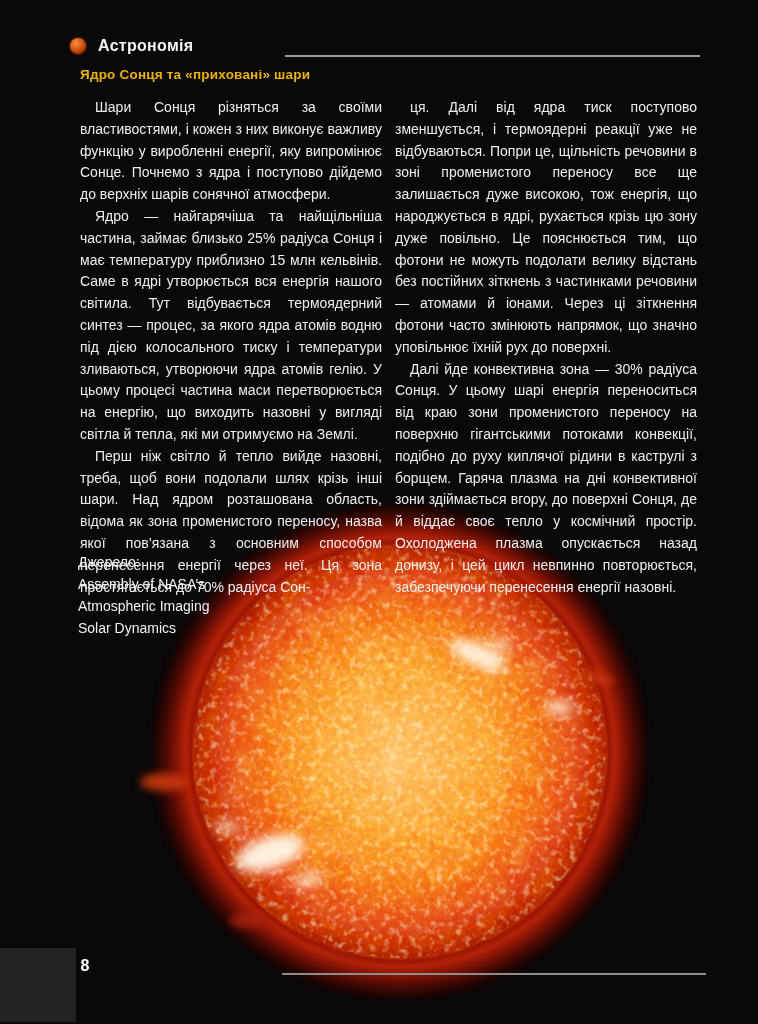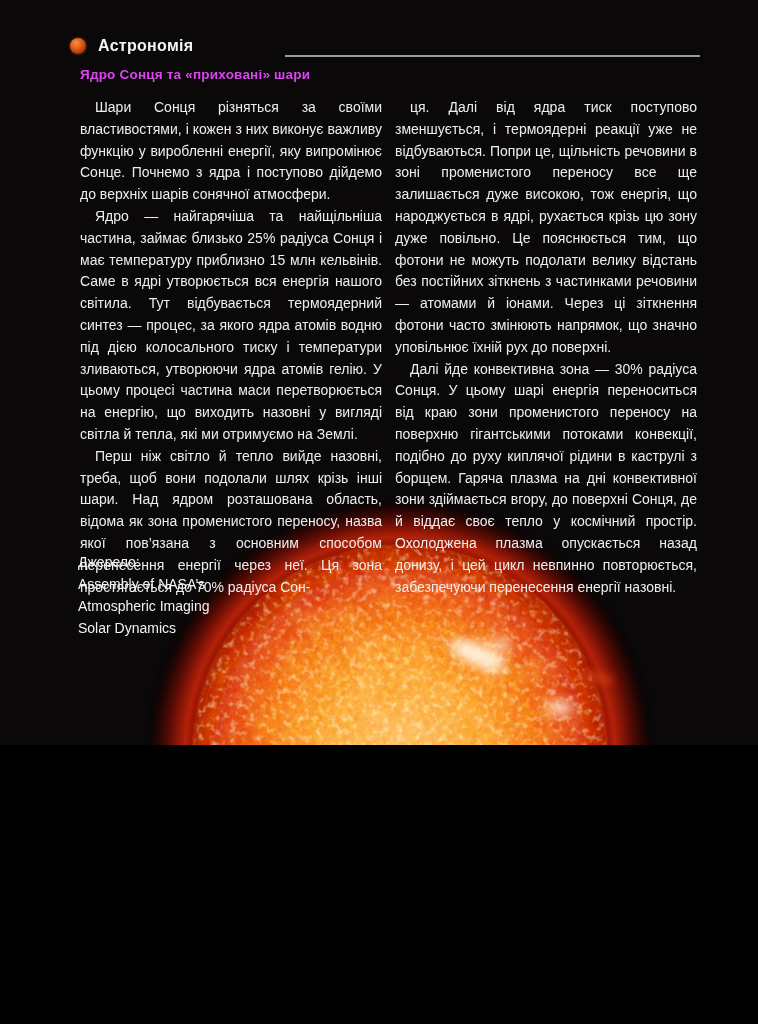--- a/index.html
+++ b/index.html
@@ -1,39 +1,39 @@
 <!DOCTYPE html>
 <html lang="uk"><head>
 <meta charset="utf-8">
 <style>
   html,body{margin:0;padding:0;background:#000;}
   .page{
     position:relative;
-    width:758px;height:745px;
+    width:758px;height:1024px;
     background:#0a0809;
     overflow:hidden;
     font-family:"Liberation Sans","DejaVu Sans",sans-serif;
     color:#f2f1f1;
   }
   
   .hdr-icon{
     position:absolute;left:70px;top:38px;width:16px;height:16px;border-radius:50%;
     background:radial-gradient(circle at 38% 32%, #f59140 0%, #d95513 45%, #a02a08 78%, #5f1404 100%);
     box-shadow:0 0 3px rgba(230,90,20,.6);
   }
   .hdr-title{
     position:absolute;left:98px;top:37px;
     font-size:16px;font-weight:bold;letter-spacing:.3px;color:#f5f4f4;
   }
   .rule{position:absolute;background:#9a9a9a;height:2px;}
   .rule-top{left:285px;top:55px;width:415px;}
   .rule-bottom{left:282px;top:973px;width:424px;background:#8d8d8d;z-index:6;}
   .subtitle{
     position:absolute;left:80px;top:67px;
-    font-size:13.5px;font-weight:bold;color:#d946ef;letter-spacing:.2px;
+    font-size:13.5px;font-weight:bold;color:#eab308;letter-spacing:.2px;
   }
   
   .columns{
     position:absolute;left:80px;top:97px;width:618px;
     display:flex;gap:13px;z-index:4;align-items:center;
   }
   .col{width:302px;font-size:14px;line-height:21.8px;text-align:justify;color:#efeeee;}
   .col p{margin:0;text-indent:15px;hyphens:auto;-webkit-hyphens:auto;}
   
   .caption{

